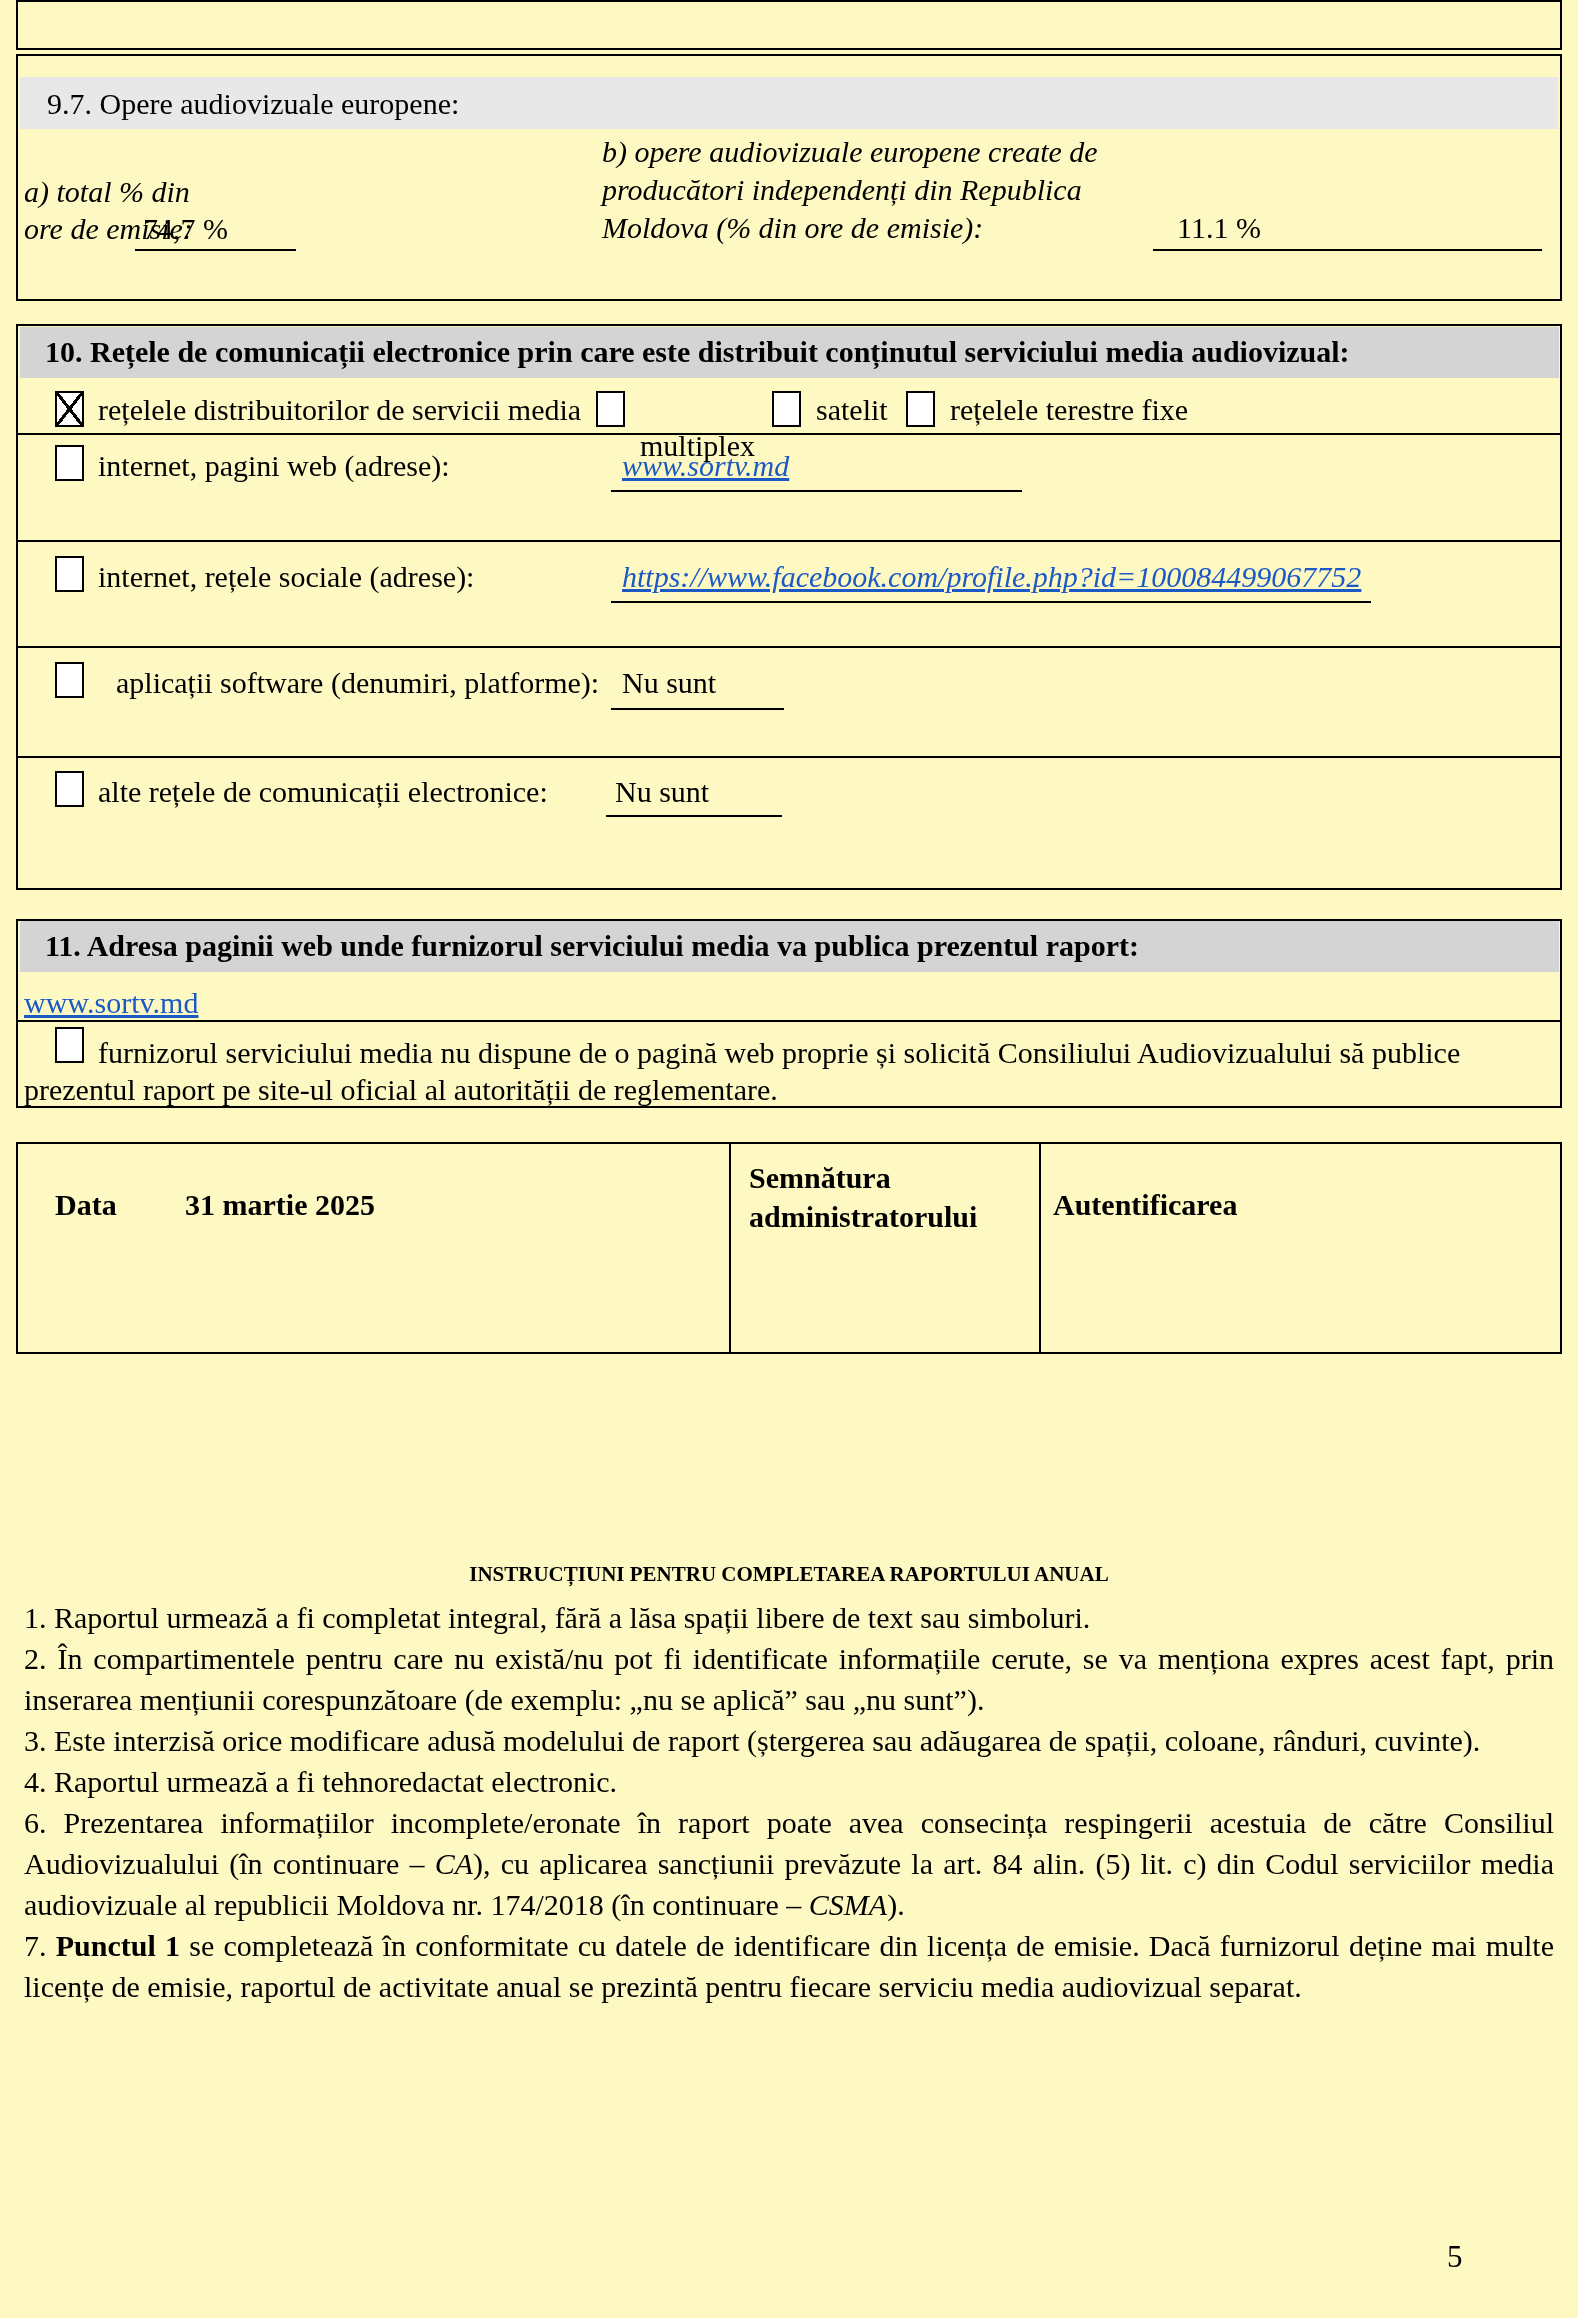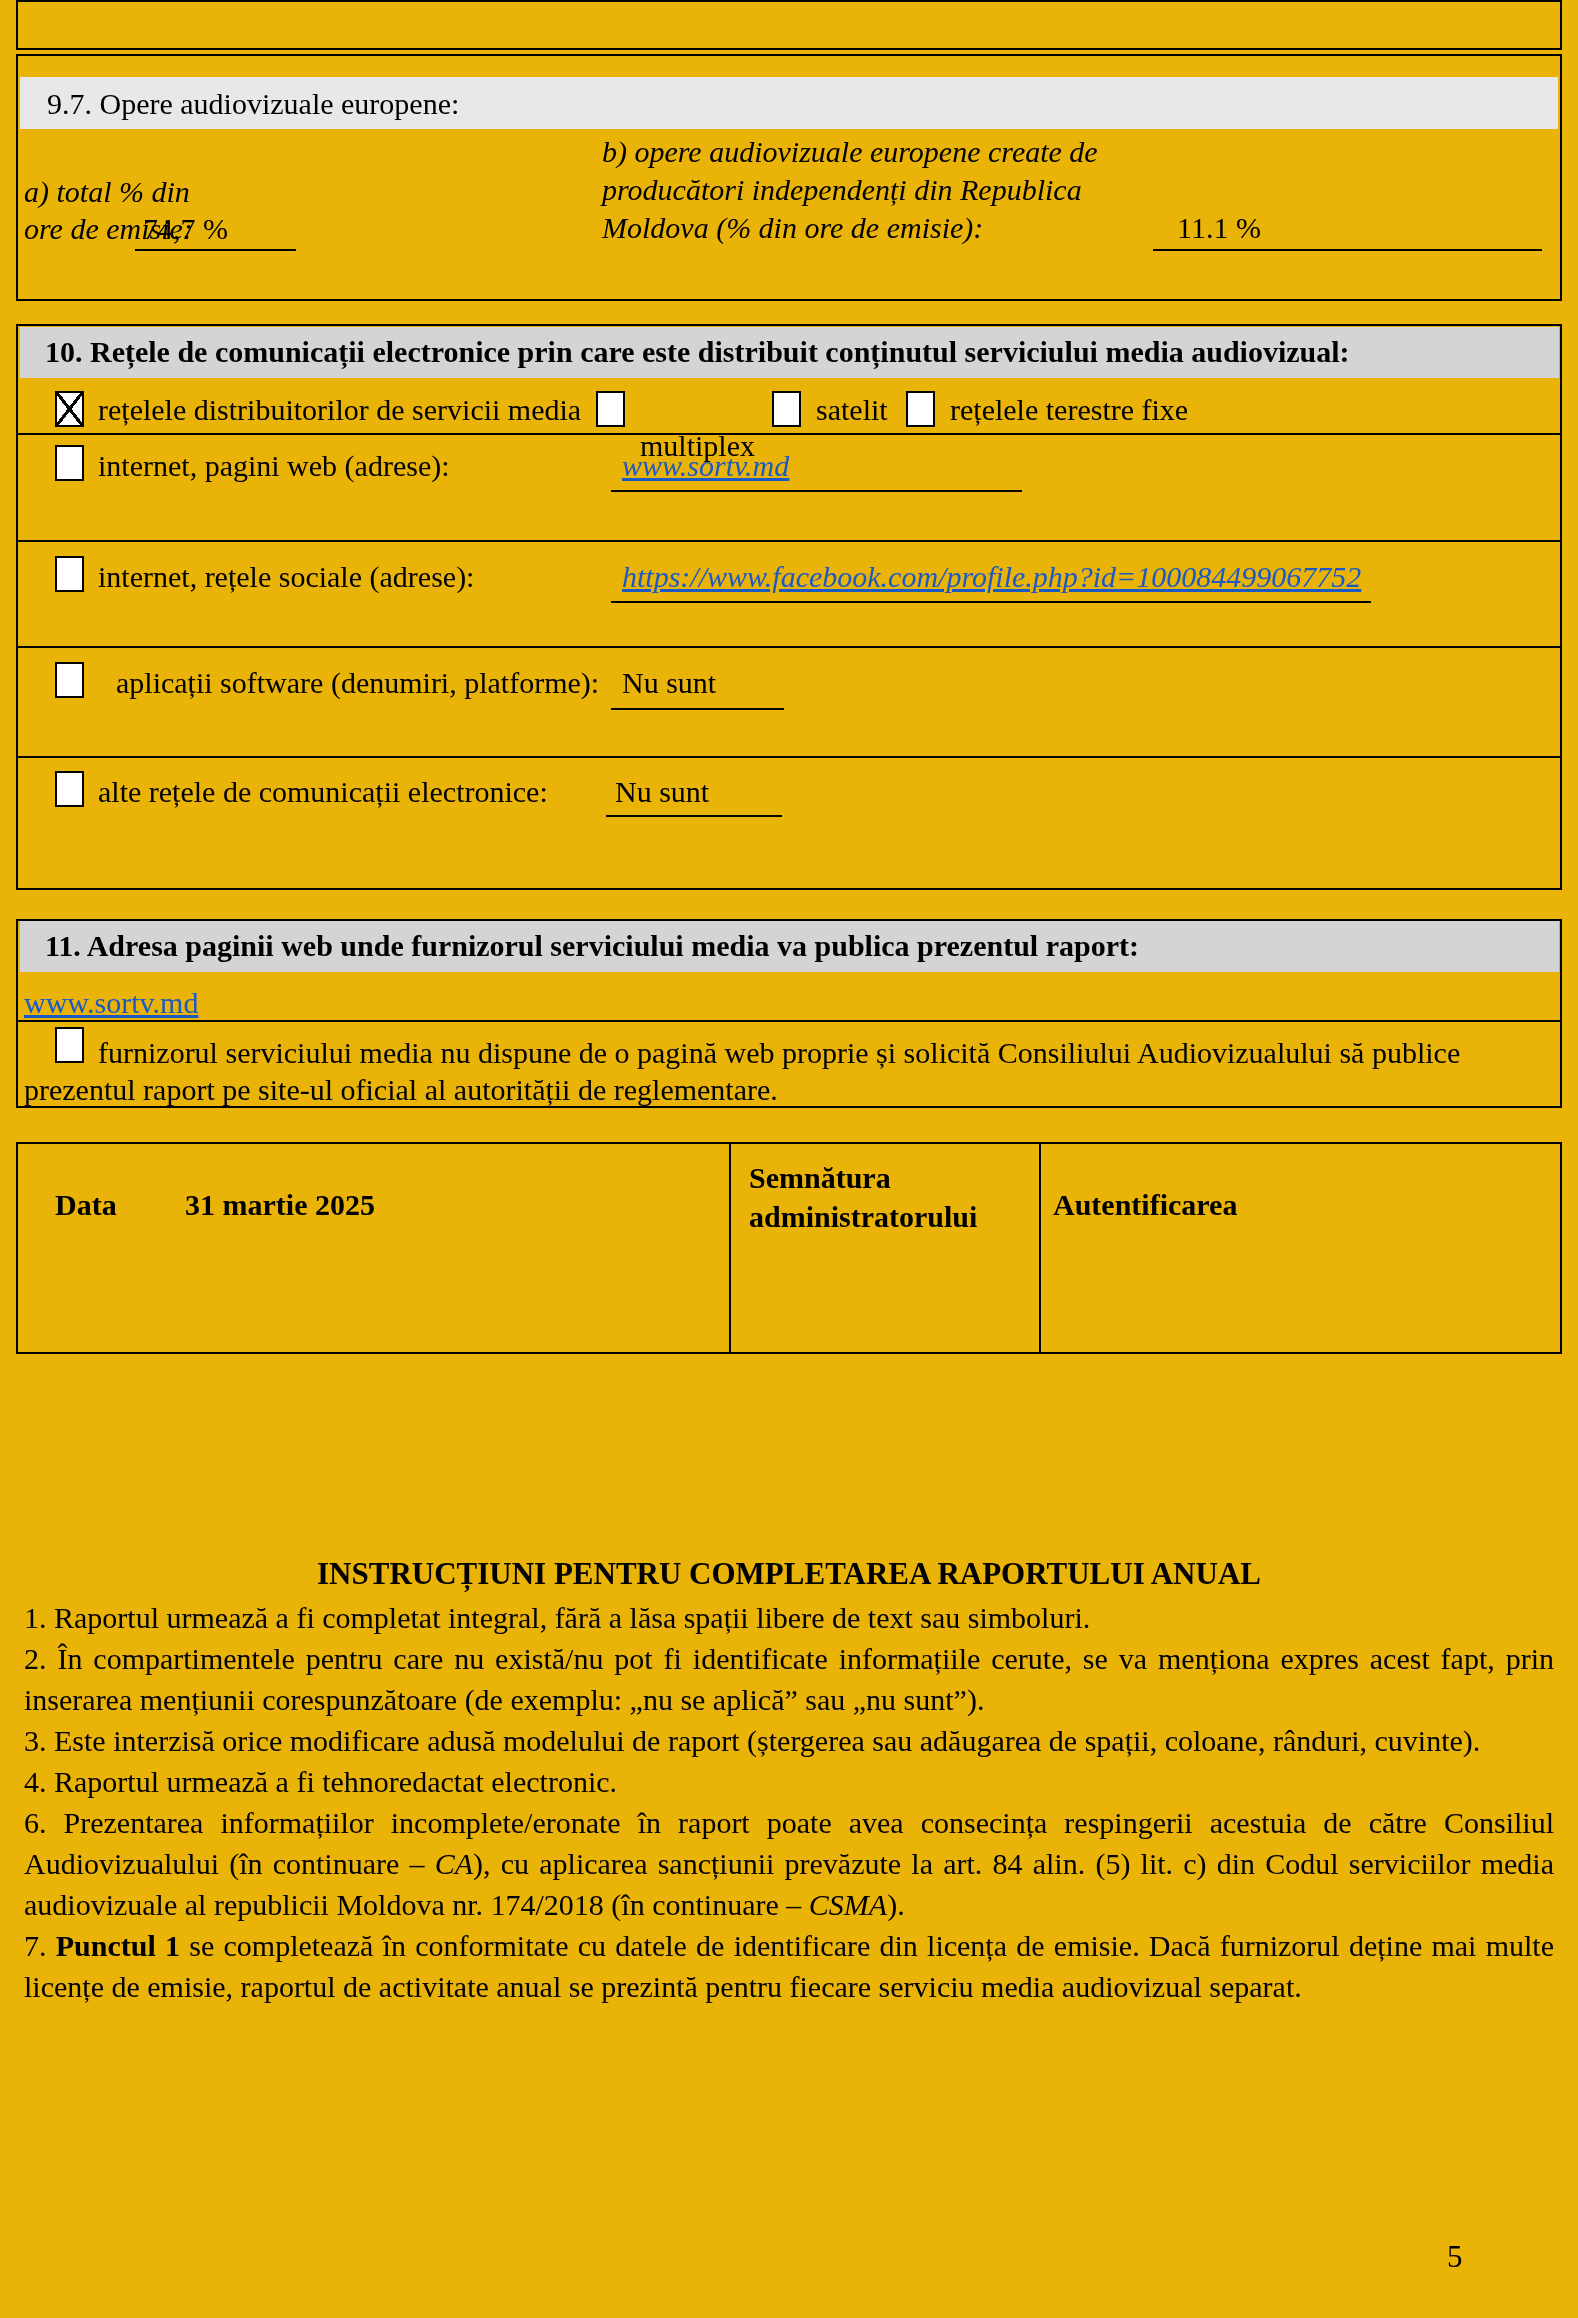--- a/index.html
+++ b/index.html
@@ -1,32 +1,32 @@
 <!DOCTYPE html>
 <html style="font-size:11.6px"><head>
 <meta charset="utf-8">
 <style>
   html,body{margin:0;padding:0;background:#ffffff;}
-  .page{position:relative;width:1578px;height:2319px;background:#eab308;overflow:hidden;
+  .page{position:relative;width:1578px;height:2319px;background:#fef9c3;overflow:hidden;
         font-family:"Liberation Serif","DejaVu Serif",serif;color:#000;}
   .t{position:absolute;font-size:30px;line-height:34px;white-space:nowrap;}
   .b{font-weight:bold;}
   .i{font-style:italic;}
   .link{color:#1b5ac6;text-decoration:underline;cursor:pointer;}
   .box{position:absolute;border:2.2px solid #000;box-sizing:border-box;background:transparent;}
   .band{position:absolute;}
   .hline{position:absolute;border-top:2.2px solid #000;height:0;}
   .vline{position:absolute;border-left:2.2px solid #000;width:0;}
   .bline{position:absolute;border-top:2.9px solid #000;height:0;}
   .cb{position:absolute;width:25px;height:32px;border:2.9px solid #000;background:#fff;box-sizing:content-box;}
   .cb.checked{background-image:
       linear-gradient(to top right, transparent 46%, #000 46%, #000 54%, transparent 54%),
       linear-gradient(to bottom right, transparent 46%, #000 46%, #000 54%, transparent 54%);}
   .ititle{position:absolute;left:24px;top:1555px;width:1530px;text-align:center;
-          font-weight:bold;font-size:31px;line-height:38px;}
+          font-weight:bold;font-size:21px;line-height:38px;}
   .instr{position:absolute;left:24px;top:1597px;width:1530px;font-size:30px;
          line-height:41px;text-align:justify;}
   .instr p{margin:0;}
   .pagenum{position:absolute;left:1447px;top:2239px;font-size:31px;}
 </style>
 </head>
 <body>
 
 <div class="page">
 

